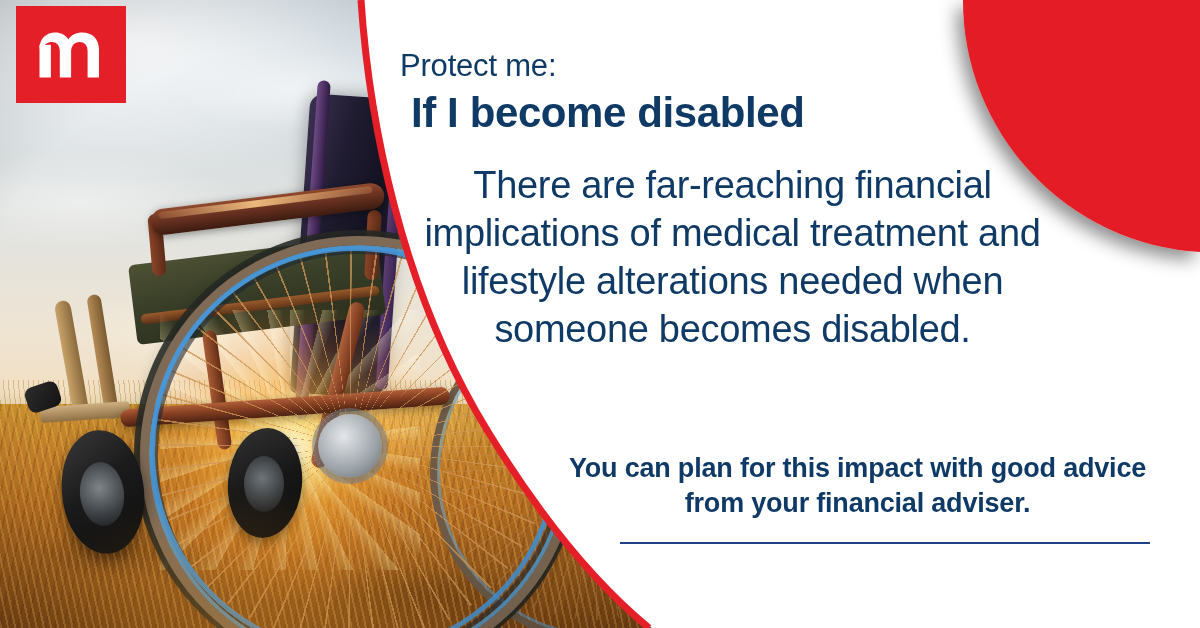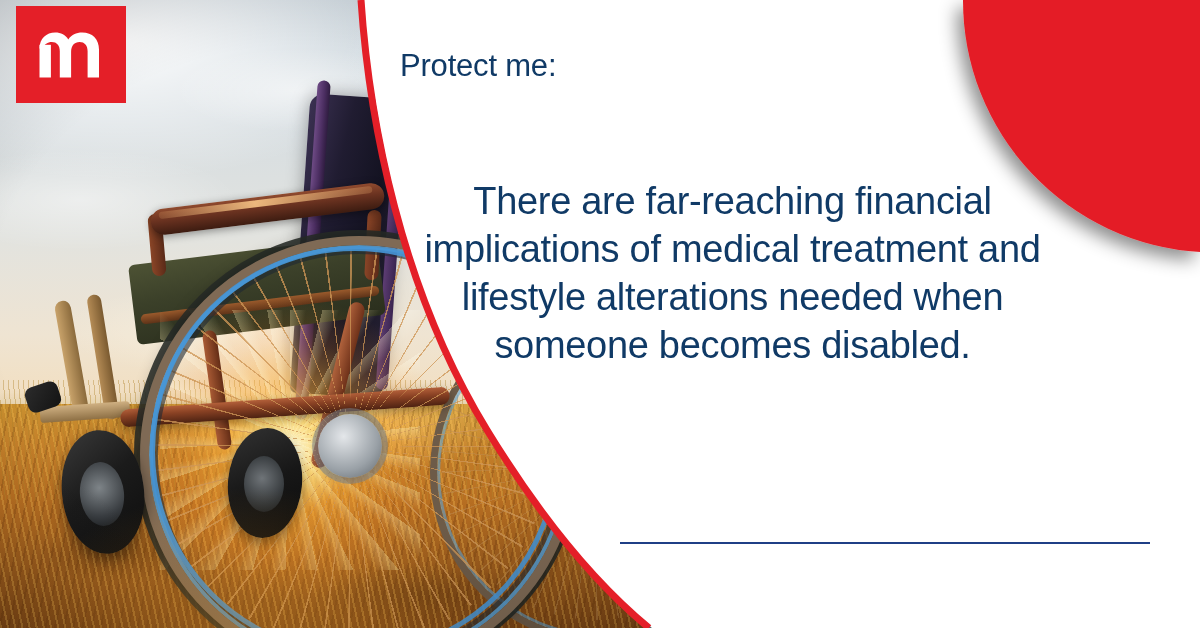--- a/index.html
+++ b/index.html
@@ -305,21 +305,20 @@
     line-height: 1.05;
   }
   .body {
     left: 420px; top: 162px;
     width: 625px;
     text-align: center;
     font-size: 38px;
     font-weight: 400;
     line-height: 1.26;
     letter-spacing: -0.3px;
-    margin-top: 16px;
   }
   .cta {
     left: 560px; top: 451px;
     width: 595px;
     text-align: center;
     font-size: 27px;
     font-weight: 700;
     line-height: 1.3;
     letter-spacing: -0.2px;
   }
@@ -415,21 +414,23 @@
 
       <path d="M 361 0 C 369 120 401 290 487 430 C 542 520 597 585 649 628" fill="none" stroke="#e41f28" stroke-width="7"></path>
 
       <g filter="url(#cornerShadow)">
         <path d="M 1200 0 L 1200 252 A 252 252 0 0 1 963 0 Z" fill="#e41f28"></path>
       </g>
     </svg>
   </div>
 
   <div class="txt kicker">Protect me:</div>
+  <div class="txt headline">If I become disabled</div>
   <div class="txt body">There are far-reaching financial implications of medical treatment and lifestyle alterations needed when someone becomes disabled.</div>
+  <div class="txt cta">You can plan for this impact with good advice from your financial adviser.</div>
   <div class="divider"></div>
 
   <div class="logo">
     <svg width="66" height="46" viewBox="0 0 66 46">
       <path fill="#ffffff" d="M1.5 16.5 C1.5 6.6 8.4 0.5 17.2 0.5 C23.0 0.5 27.6 3.1 30.3 7.4
                C33.3 3.0 38.2 0.5 44.2 0.5 C54.3 0.5 61.0 7.0 61.0 17.6 L61.0 45.5
                L49.6 45.5 L49.6 19.2 C49.6 13.4 46.6 10.0 41.6 10.0
                C36.4 10.0 33.1 13.7 33.1 19.8 L33.1 45.5 L21.8 45.5 L21.8 19.2
                C21.8 13.4 18.8 10.0 13.8 10.0 C9.6 10.0 6.3 12.4 4.6 16.2
                L1.5 16.5 Z"></path>

